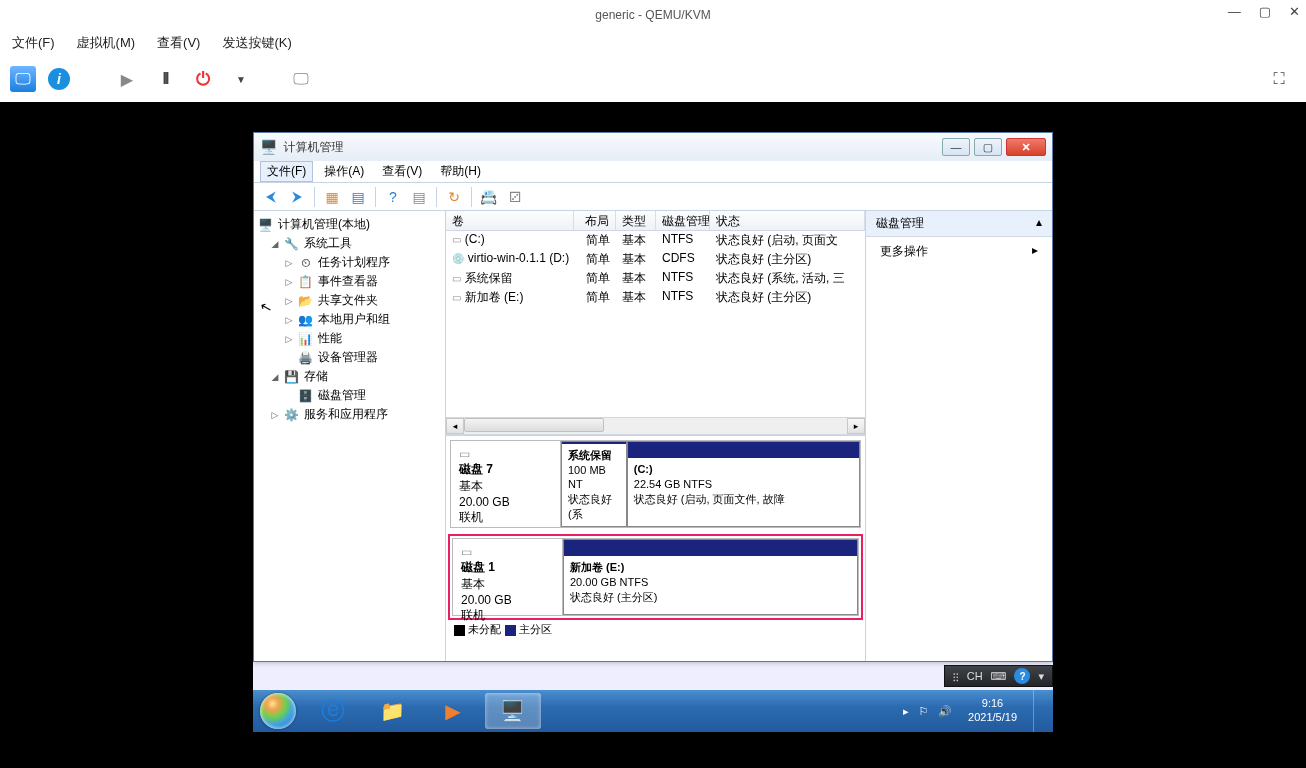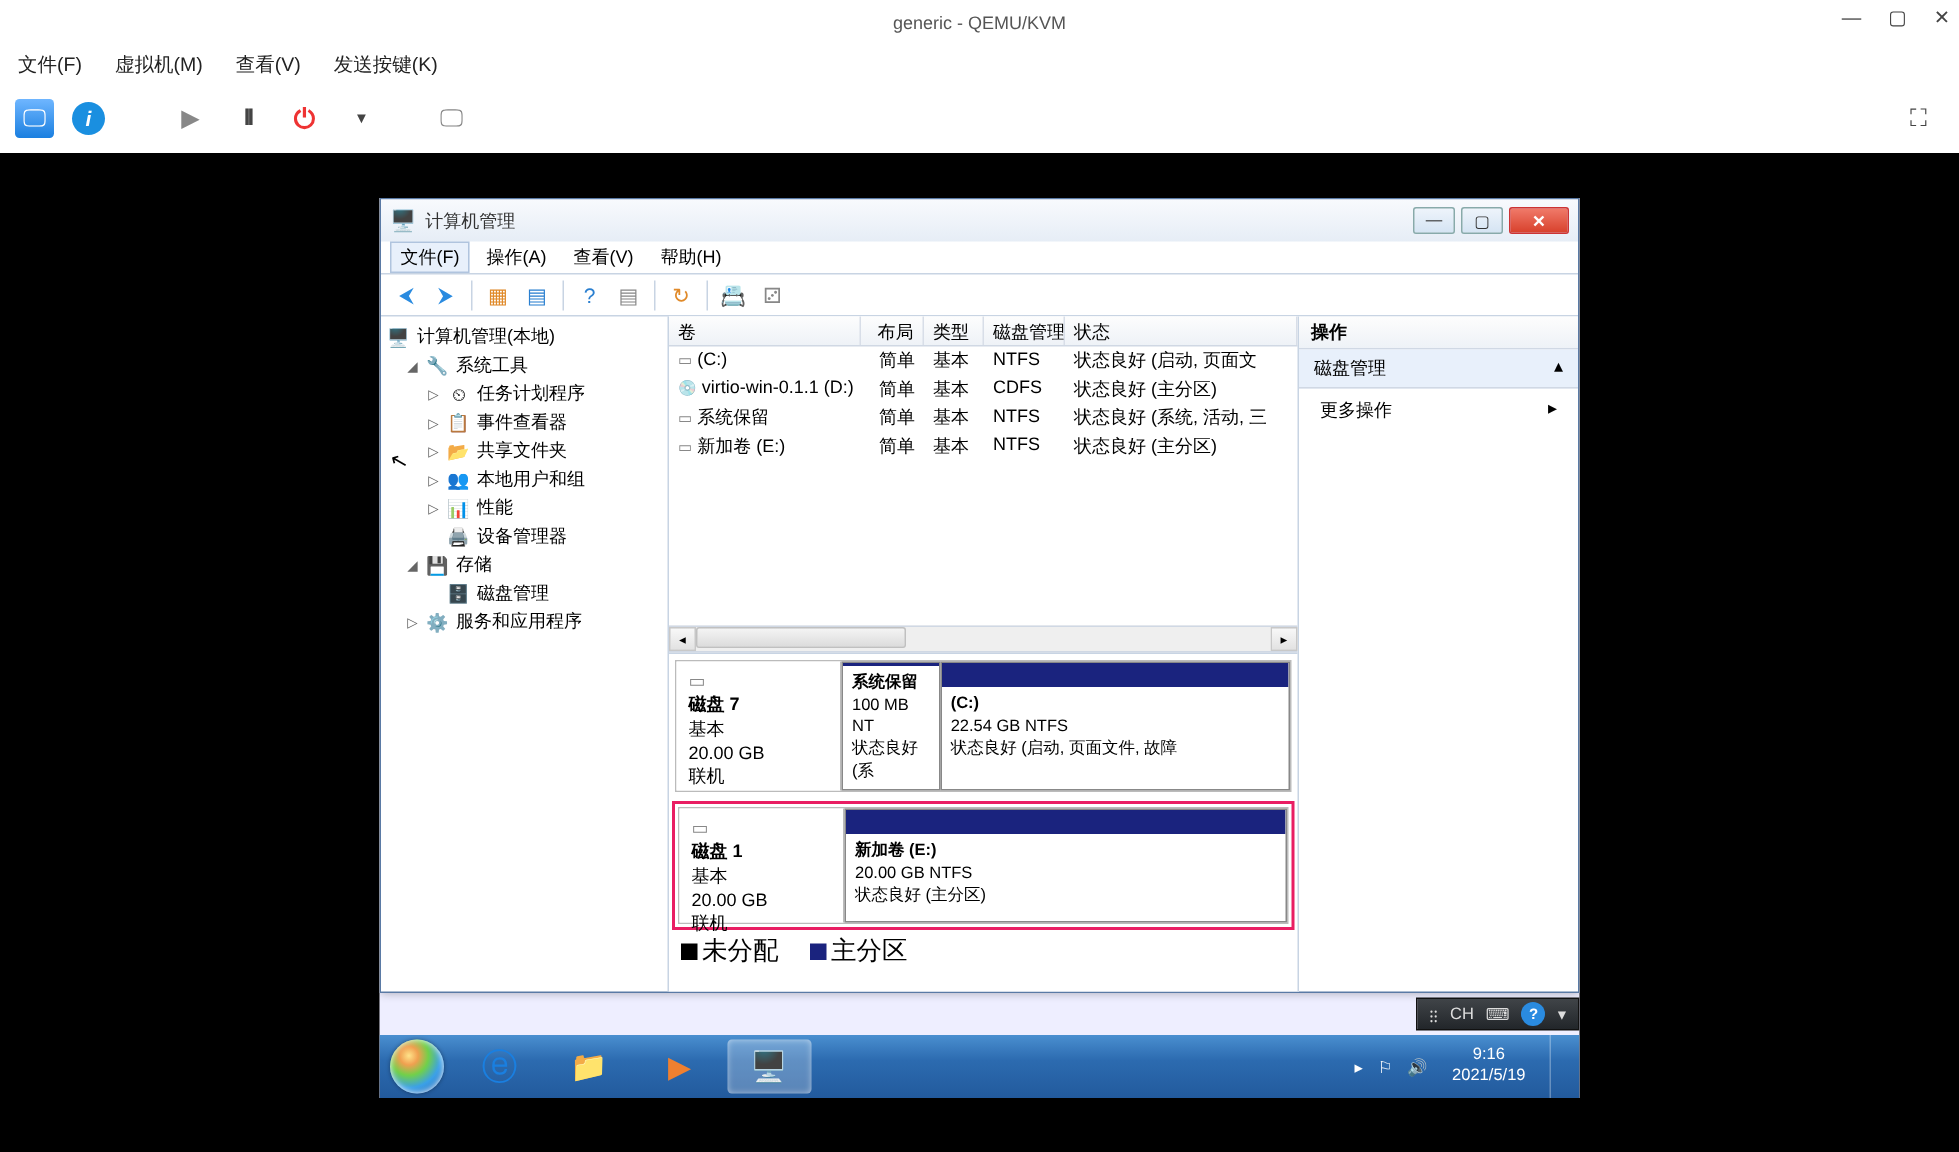--- a/index.html
+++ b/index.html
@@ -66,21 +66,21 @@
 .disk-ov { border-top:1px solid #c8d4e3; }
 .disk-block { border:1px solid #bbb; margin:4px 4px 6px 4px; display:flex; height:88px; background:#fff; }
 .disk-label { width:110px; border-right:1px solid #bbb; padding:6px 8px; font-size:12px; background:#fff; }
 .disk-label b { display:block; }
 .disk-parts { flex:1; display:flex; padding:0; }
 .part { border:1px solid #888; margin:0; display:flex; flex-direction:column; overflow:hidden; font-size:11px; }
 .part .hdr { height:16px; background:#1a237e; }
 .part .body { padding:4px 6px; line-height:1.35; }
 .highlight-box { border:2px solid #e91e63; margin:0 2px; padding:0; }
 .highlight-box .disk-block { margin:2px; border:1px solid #bbb; }
-.legend { font-size:17px; padding:2px 8px; display:flex; gap:21px; align-items:center; }
+.legend { font-size:11px; padding:2px 8px; display:flex; gap:4px; align-items:center; }
 .legend .sw { width:11px; height:11px; display:inline-block; margin-right:3px; vertical-align:middle; }
 
 .right { width:186px; font-size:12px; }
 .right .hdr { background:linear-gradient(#fdfdfd,#eef2f7); border-bottom:1px solid #d0d8e4; padding:2px 8px; font-weight:bold; }
 .right .act-title { background:#e8f0fb; border-bottom:1px solid #d0d8e4; padding:4px 10px; display:flex; justify-content:space-between; }
 .right .act-item { padding:6px 14px; display:flex; justify-content:space-between; }
 
 
 .ime { position:absolute; right:0; top:533px; height:22px; background:linear-gradient(#404448,#22262a); display:flex; align-items:center; gap:8px; padding:0 8px; font-size:11px; color:#ddd; border:1px solid #111; }
 .ime .x { width:16px; height:16px; border-radius:50%; background:#2a8be0; color:#fff; display:flex; align-items:center; justify-content:center; font-weight:bold; font-size:10px; }
@@ -319,21 +319,20 @@
               </div>
             </div>
             <div class="legend">
               <span><span class="sw" style="background:#000"></span><span>未分配</span></span>
               <span><span class="sw" style="background:#1a237e"></span><span>主分区</span></span>
             </div>
           </div>
         </div>
 
         <div class="right">
-          <div class="hdr">操作</div>
           <div class="act-title">
             <span>磁盘管理</span>
             <span>▴</span>
           </div>
           <div class="act-item">
             <span>更多操作</span>
             <span>▸</span>
           </div>
         </div>
       </div>

